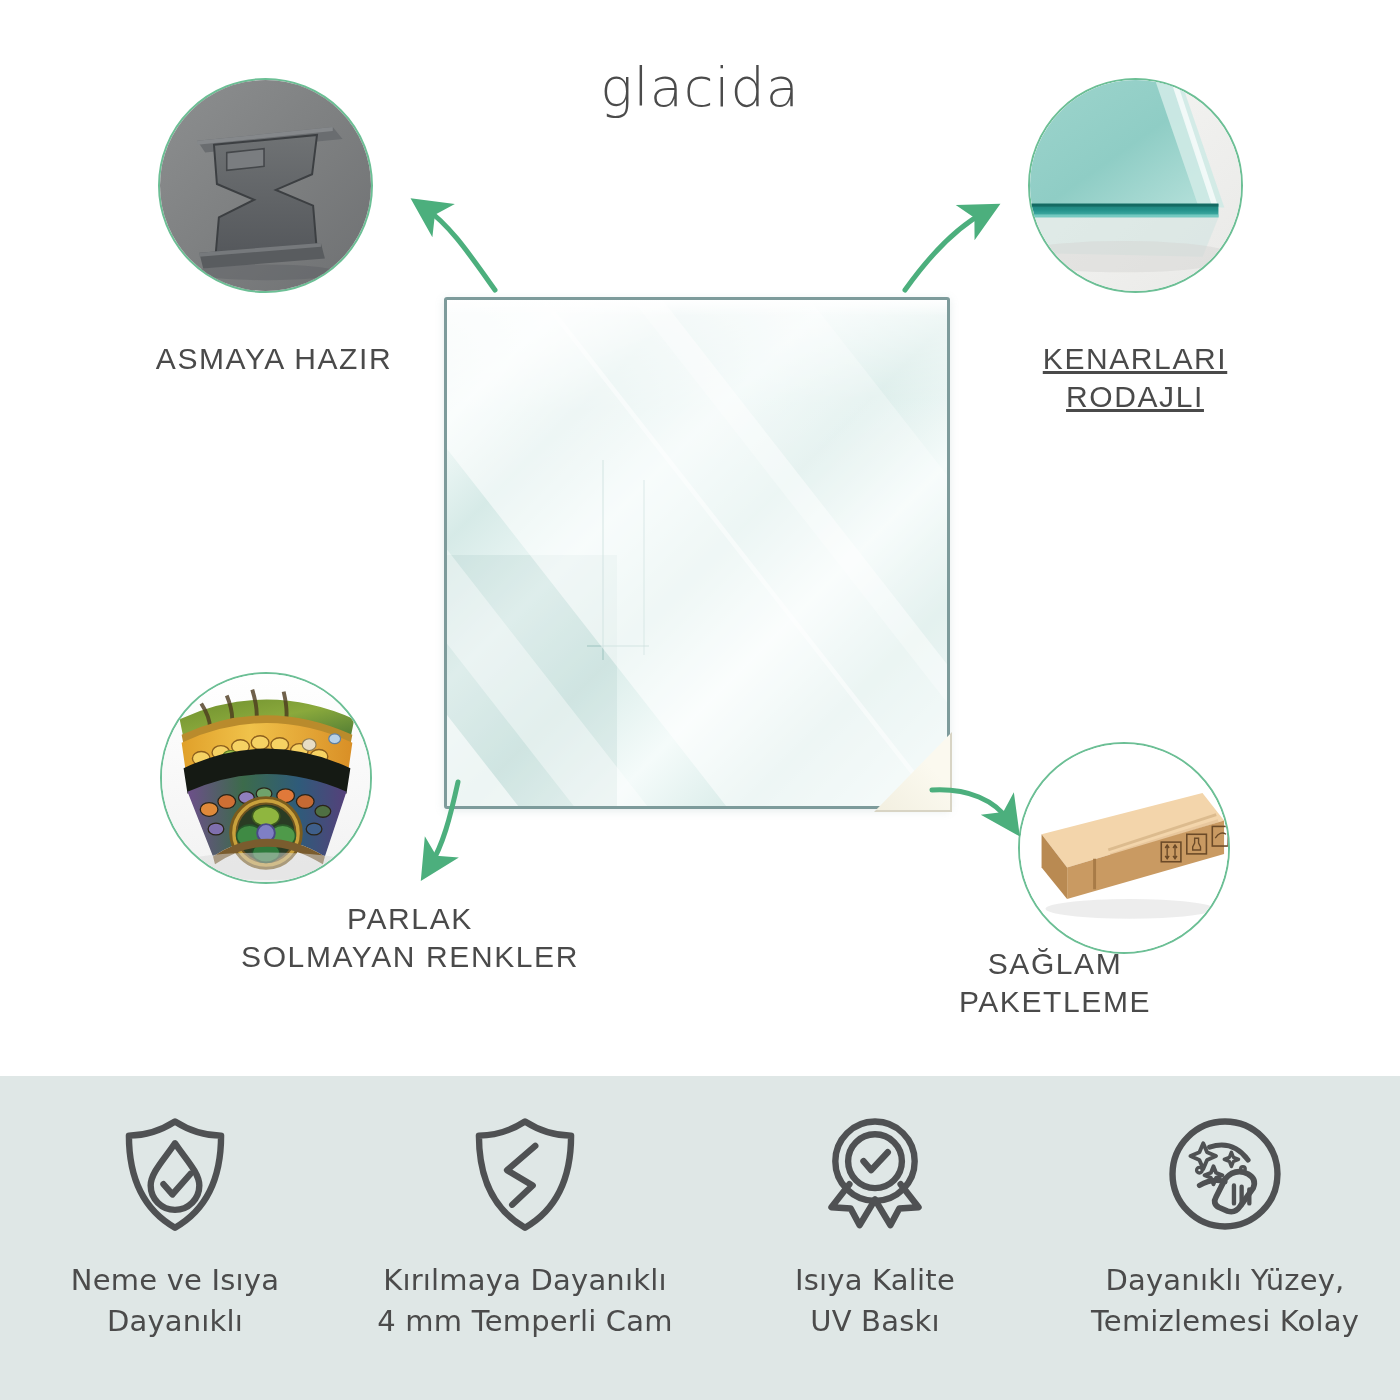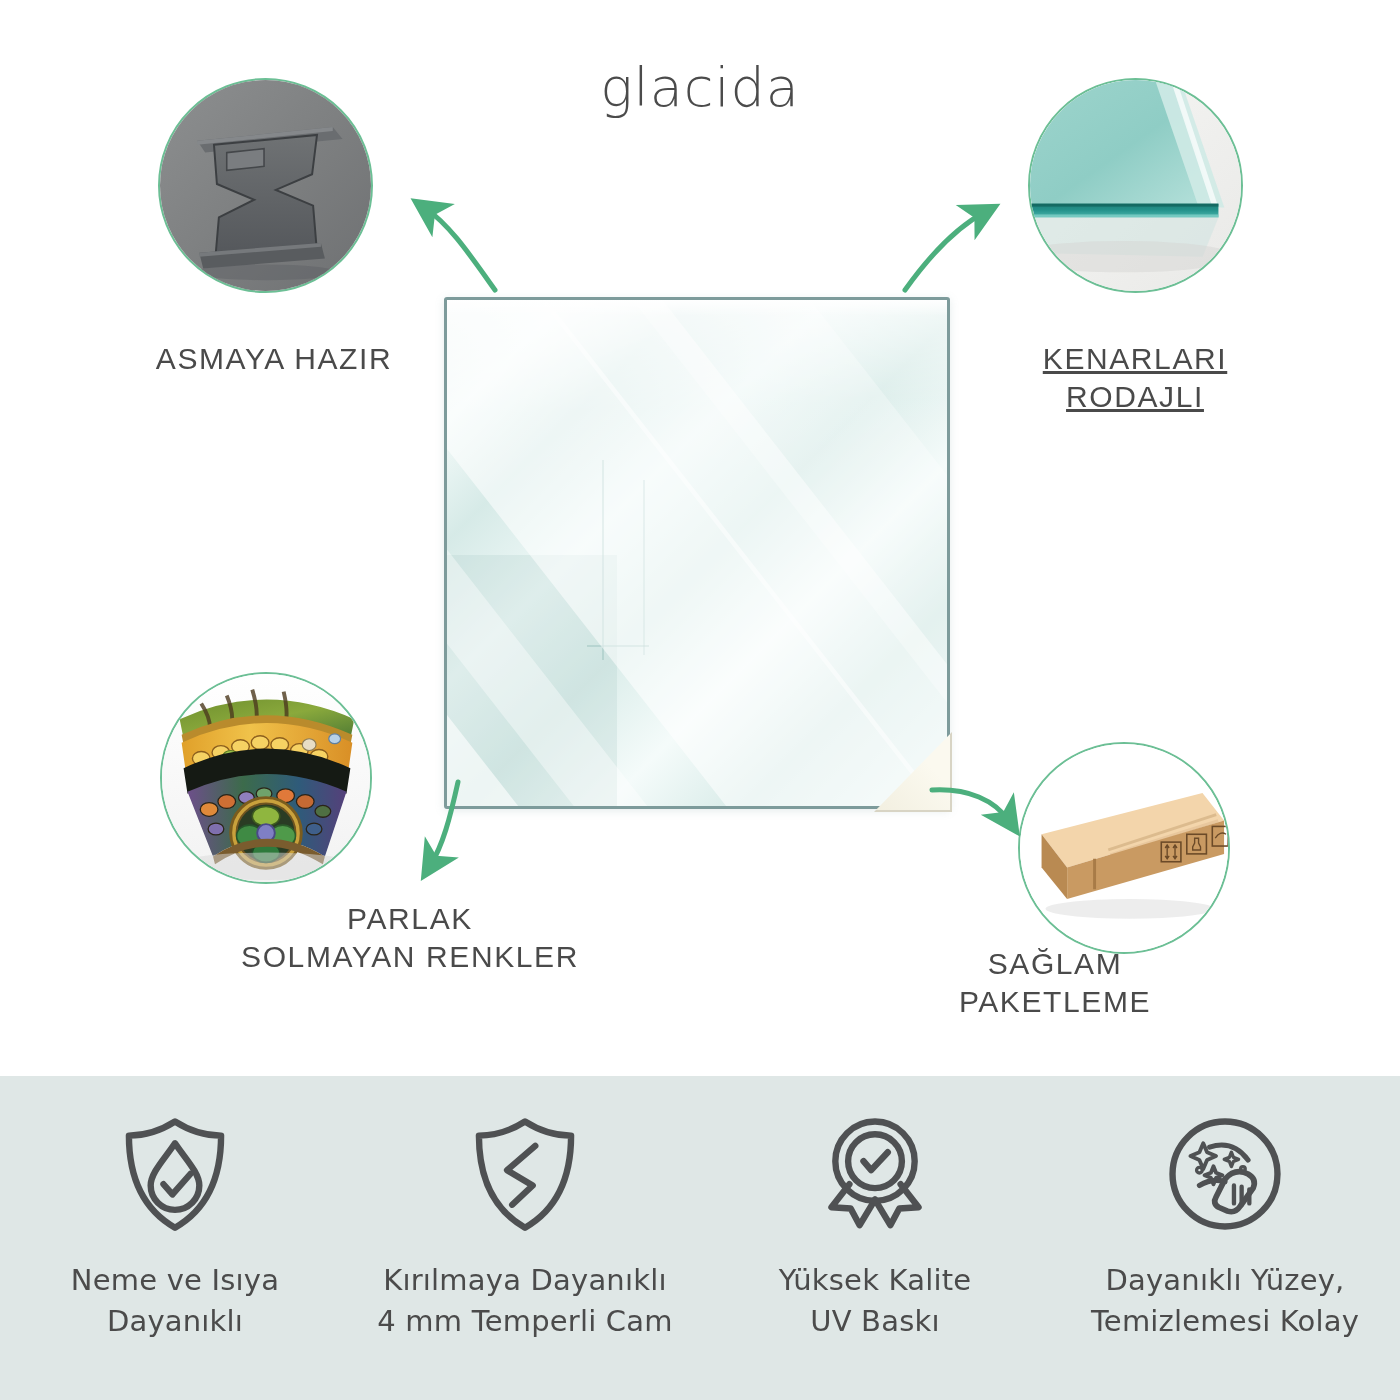--- a/index.html
+++ b/index.html
@@ -430,21 +430,21 @@
     <div class="feature">
       <span class="feature-icon">
         <svg viewBox="0 0 100 100">
           <path d="M30 58 L16 76 L31 77 L38 90 L50 70" fill="none" stroke="#4f5153" stroke-width="5" stroke-linejoin="round" stroke-linecap="round"></path>
           <path d="M70 58 L84 76 L69 77 L62 90 L50 70" fill="none" stroke="#4f5153" stroke-width="5" stroke-linejoin="round" stroke-linecap="round"></path>
           <circle cx="50" cy="40" r="31" fill="none" stroke="#4f5153" stroke-width="5"></circle>
           <circle cx="50" cy="40" r="21" fill="none" stroke="#4f5153" stroke-width="5"></circle>
           <path d="M41 40 L47 47 L60 33" fill="none" stroke="#4f5153" stroke-width="5" stroke-linecap="round" stroke-linejoin="round"></path>
         </svg>
       </span>
-      <div class="feature-text">Yüksek Kalite
+      <div class="feature-text">Isıya Kalite
 UV Baskı</div>
     </div>
 
     <div class="feature">
       <span class="feature-icon">
         <svg viewBox="0 0 100 100">
           <circle cx="50" cy="50" r="41" fill="none" stroke="#4f5153" stroke-width="5"></circle>
           <path d="M38 29 q18 -6 30 10" fill="none" stroke="#4f5153" stroke-width="4" stroke-linecap="round"></path>
           <path d="M30 59 q10 -6 20 -3" fill="none" stroke="#4f5153" stroke-width="4" stroke-linecap="round"></path>
           <path d="M33 26 l3 7 7 3 -7 3 -3 7 -3 -7 -7 -3 7 -3 z" fill="none" stroke="#4f5153" stroke-width="3" stroke-linejoin="round"></path>

